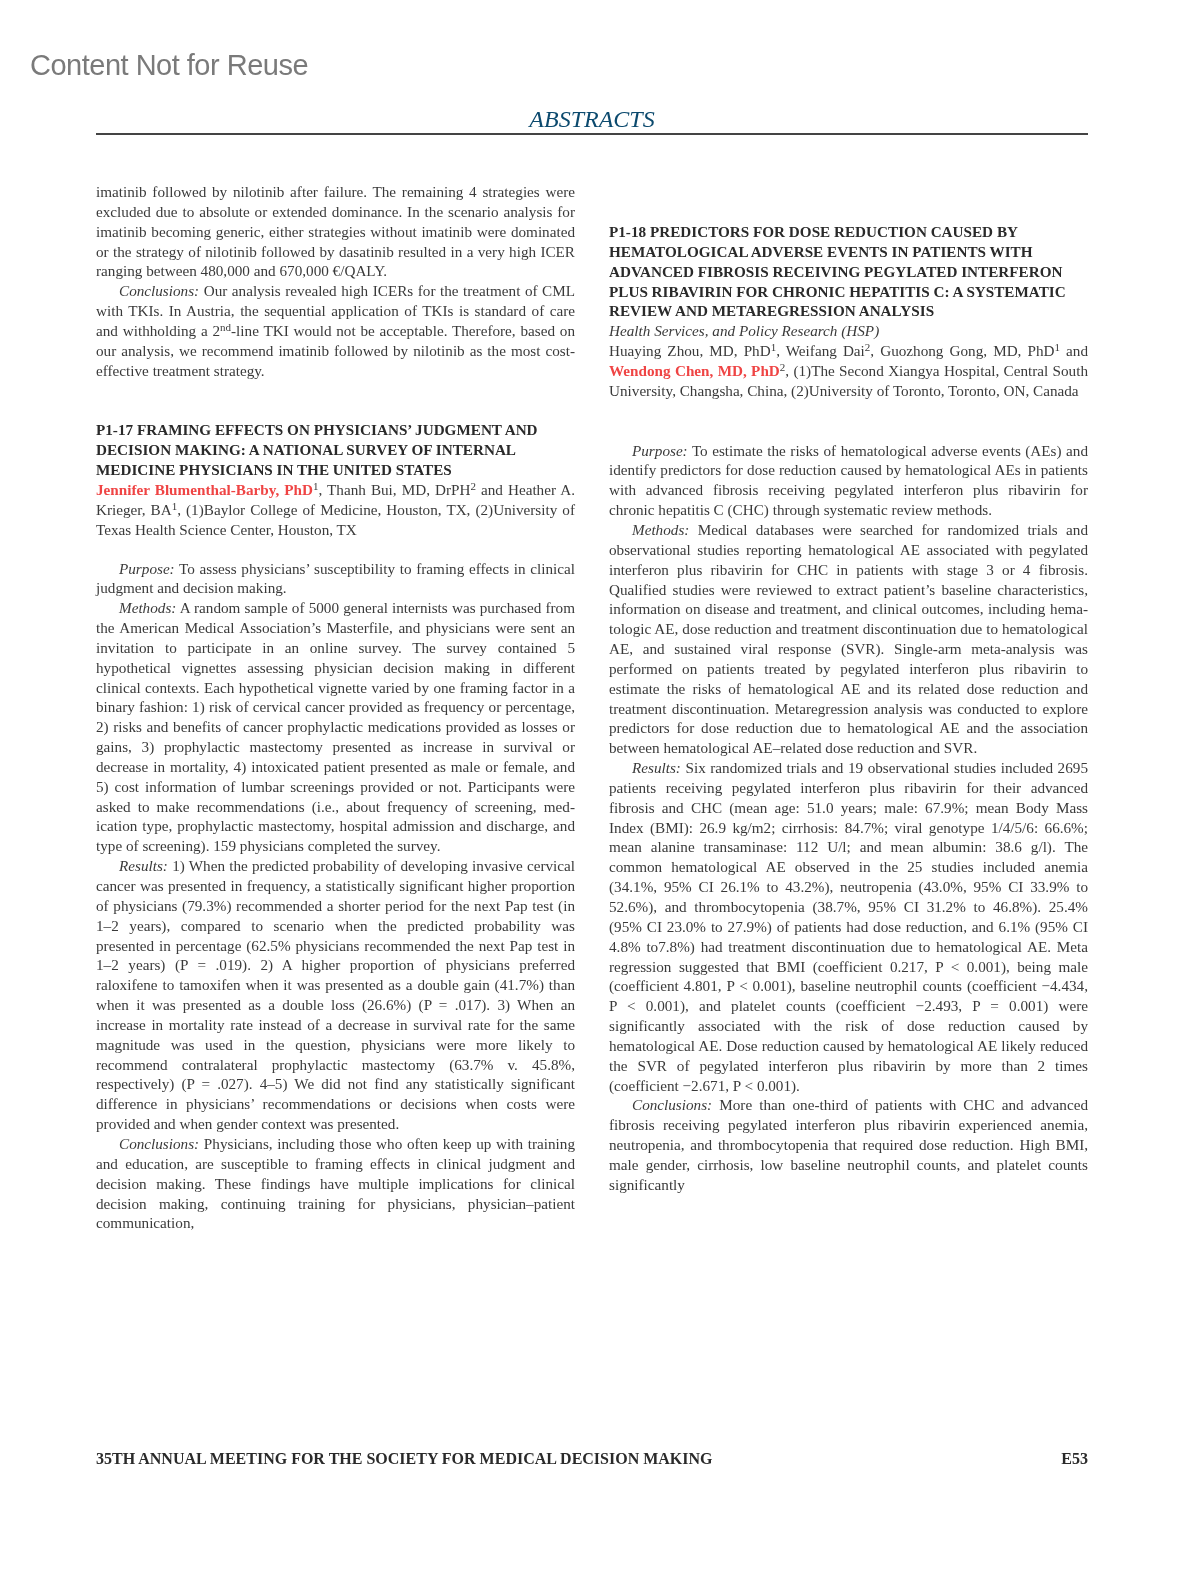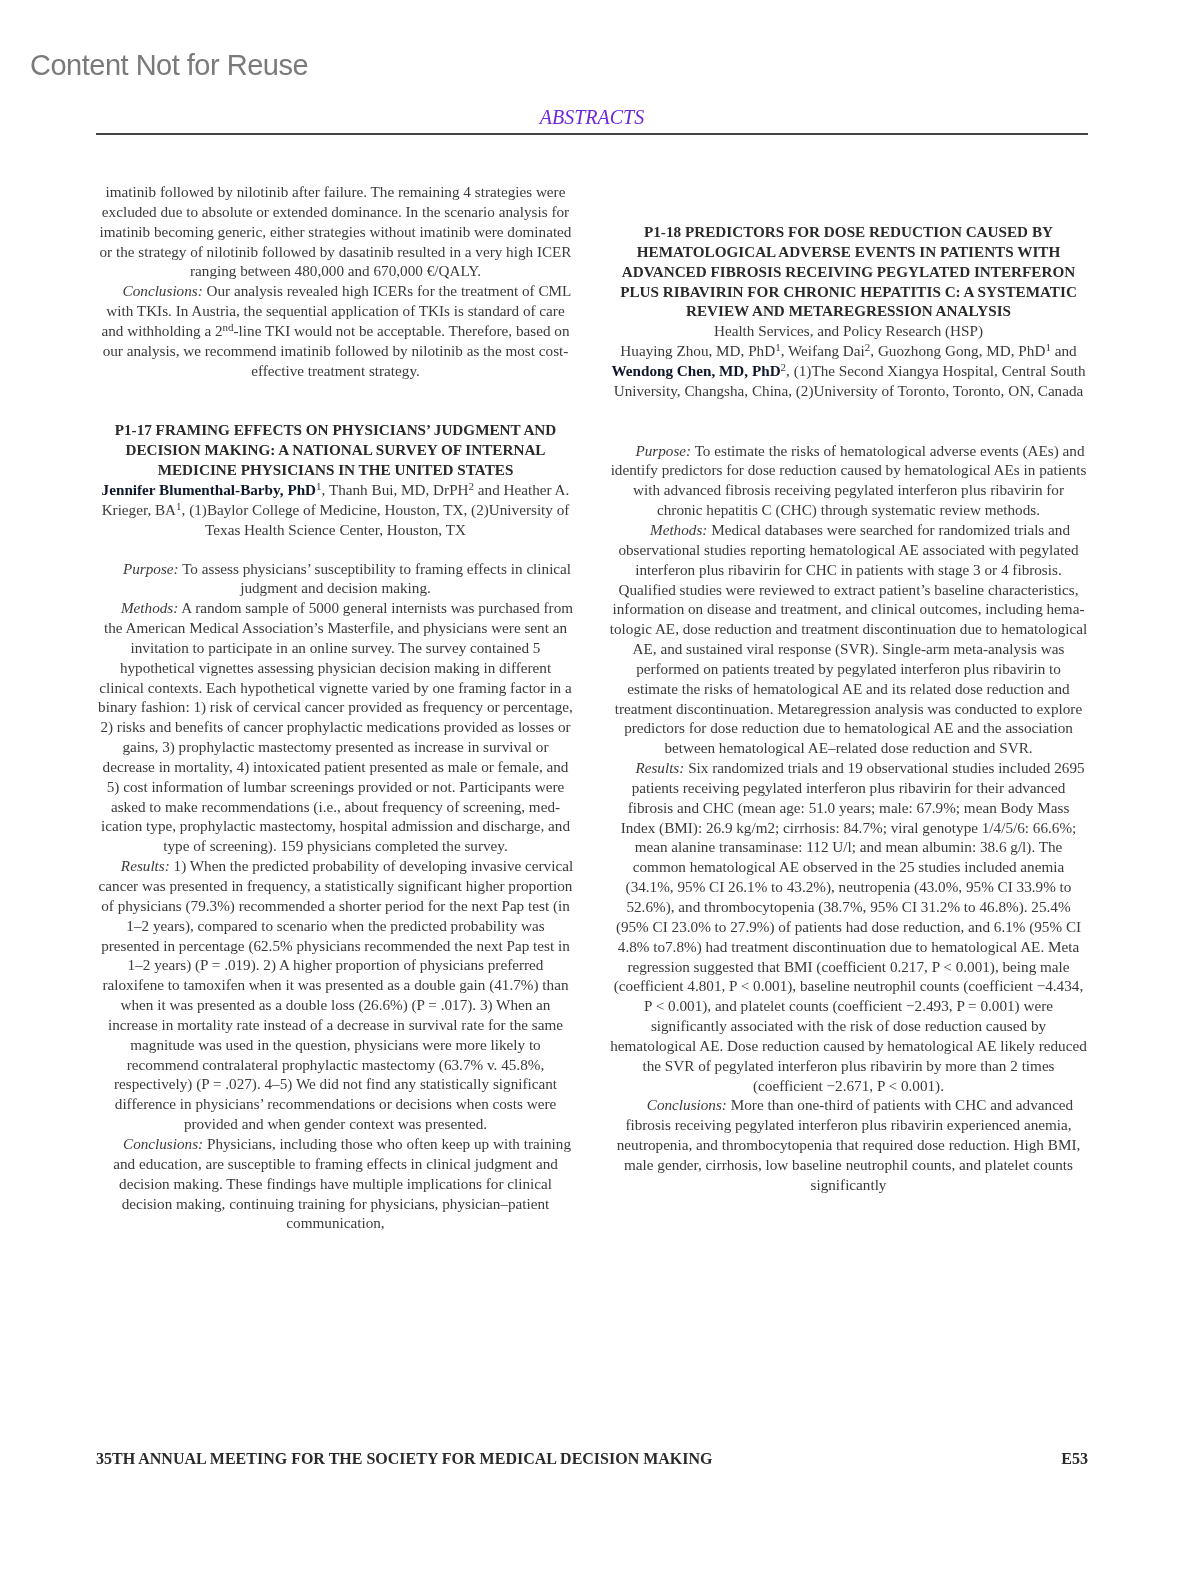--- a/index.html
+++ b/index.html
@@ -1,34 +1,34 @@
 <!DOCTYPE html>
 <html><head>
 <meta charset="utf-8">
 <style>
   html, body { margin: 0; padding: 0; background: #ffffff; }
   body { width: 1200px; height: 1584px; position: relative; overflow: hidden;
          font-family: "DejaVu Serif", "Liberation Serif", serif; color: #3a3a3a; }
   .watermark { position: absolute; left: 30px; top: 30px; font-family: "Liberation Sans", sans-serif;
                font-size: 29px; color: #7a7a7a; letter-spacing: -0.5px; margin-top: 19px; }
   .running-head { position: absolute; left: 96px; width: 992px; top: 106px; text-align: center;
-                  font-family: "Liberation Serif", serif; font-style: italic; font-size: 20px; color: #6d28d9; }
+                  font-family: "Liberation Serif", serif; font-style: italic; font-size: 24px; color: #0c4a6e; }
   .rule { position: absolute; left: 96px; width: 992px; top: 133px; height: 2px; background: #444; }
   .col { position: absolute; top: 182px; width: 479px;
          font-family: "Liberation Serif", serif; font-size: 15.2px; line-height: 19.85px; color: #3a3a3a;
          text-align: justify; hyphens: manual; }
   .col-left { left: 96px; }
   .col-right { left: 609px; }
-  .col p { margin: 0; text-align: center; }
+  .col p { margin: 0; }
   .col p.indent { text-indent: 23px; }
   .label { font-style: italic; }
   .title { font-weight: bold; color: #2a2a2a; text-align: left; font-size: 15.2px; }
-  .track { text-align: left; }
+  .track { font-style: italic; text-align: left; }
   .authors { text-align: justify; }
-  .presenter { font-weight: bold; color: #0f172a; }
+  .presenter { font-weight: bold; color: #ef4444; }
   sup { font-size: 11px; line-height: 0; vertical-align: 5px; }
   .gap-lg { height: 40px; }
   .gap-md { height: 19px; }
   .footer { position: absolute; top: 1450px; left: 96px; width: 992px;
             font-family: "Liberation Serif", serif; font-weight: bold; font-size: 16px; color: #2a2a2a; }
   .footer .left { position: absolute; left: 0; top: 0; }
   .footer .right { position: absolute; right: 0; top: 0; }
 </style>
 </head>
 <body>

